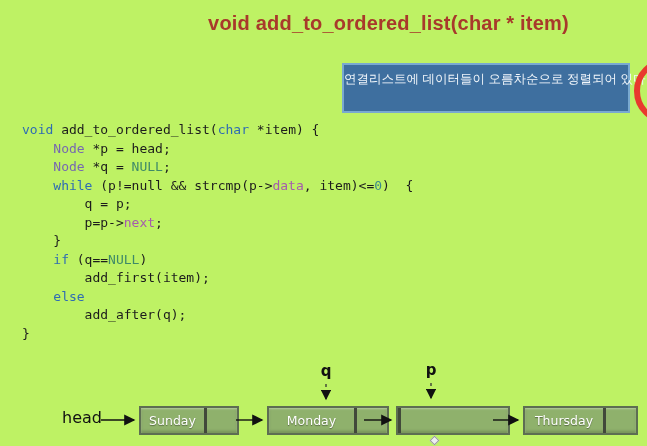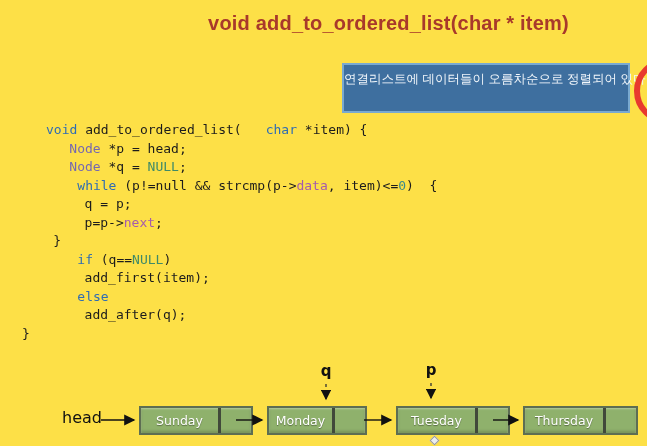--- a/index.html
+++ b/index.html
@@ -1,38 +1,38 @@
 <!DOCTYPE html>
 <html><head>
 <meta charset="utf-8">
 <style>
   html,body{margin:0;padding:0;background:#fff;}
-  .slide{position:relative;width:647px;height:446px;background:#fde047;overflow:hidden;
+  .slide{position:relative;width:647px;height:446px;background:#bef264;overflow:hidden;
          font-family:"Liberation Sans","DejaVu Sans",sans-serif;}
 
   
   .title{position:absolute;top:12px;left:0;width:647px;box-sizing:border-box;padding-left:130px;
          text-align:center;font-size:20px;font-weight:bold;color:#a8392b;
          font-family:"Liberation Sans",sans-serif;letter-spacing:0.2px;}
 
   
   .note{position:absolute;left:342px;top:63px;width:288px;height:50px;box-sizing:border-box;
         background:#3e6f9f;border:2px solid #79a9d0;color:#f2f7fb;
         font-size:12.5px;line-height:17px;text-align:center;padding-top:6px;}
   .note div{white-space:nowrap;}
 
   
   .red-ellipse{position:absolute;left:630px;top:58px;width:17px;height:70px;}
 
   
   .code{position:absolute;left:22px;top:121px;white-space:pre;
         font-family:"DejaVu Sans Mono","Liberation Mono",monospace;
         font-size:13px;line-height:18.5px;color:#1c1c1c;}
-  .code .kw{color:#2f6cb3;margin-left:24px;}
-  .code .ty{color:#7668b0;margin-left:16px;}
+  .code .kw{color:#2f6cb3;}
+  .code .ty{color:#7668b0;}
   .code .cn{color:#3f8a68;}
   .code .fl{color:#a55bad;}
   .code .nm{color:#3a8a8a;}
 
   
   .arrows{position:absolute;left:0;top:0;width:647px;height:446px;pointer-events:none;}
   .node{position:absolute;top:406px;height:29px;box-sizing:border-box;display:flex;
         background:#8fb16c;border:2px solid #5d6e52;
         box-shadow:inset 0 1px 2px rgba(255,255,255,0.35), inset 0 -2px 3px rgba(0,0,0,0.18);}
   .node .cell-data{flex:1;display:flex;align-items:center;justify-content:center;
@@ -61,30 +61,29 @@
     <ellipse cx="37" cy="33" rx="30" ry="30" fill="none" stroke="#e8392e" stroke-width="6"></ellipse>
   </svg>
 
   <div class="code" id="code-block"><div><span class="kw">void</span><span> add_to_ordered_list(</span><span class="kw">char</span><span> *item) {</span></div><div><span>    </span><span class="ty">Node</span><span> *p = head;</span></div><div><span>    </span><span class="ty">Node</span><span> *q = </span><span class="cn">NULL</span><span>;</span></div><div><span>    </span><span class="kw">while</span><span> (p!=null &amp;&amp; strcmp(p-&gt;</span><span class="fl">data</span><span>, item)&lt;=</span><span class="nm">0</span><span>)  {</span></div><div><span>        q = p;</span></div><div><span>        p=p-&gt;</span><span class="fl">next</span><span>;</span></div><div><span>    }</span></div><div><span>    </span><span class="kw">if</span><span> (q==</span><span class="cn">NULL</span><span>)</span></div><div><span>        add_first(item);</span></div><div><span>    </span><span class="kw">else</span></div><div><span>        add_after(q);</span></div><div><span>}</span></div></div>
 
   <div class="head-label">head</div>
 
   <div class="ptr-label" style="left:318px;top:362px;">q</div>
   <div class="ptr-label" style="left:423px;top:361px;">p</div>
 
-  <div class="node" style="left:139px;width:114px;">
+  <div class="node" style="left:139px;width:100px;">
     <div class="cell-data">Sunday</div>
     <div class="cell-next"></div>
   </div>
-  <div class="node" style="left:267px;width:100px;">
+  <div class="node" style="left:267px;width:122px;">
     <div class="cell-data">Monday</div>
     <div class="cell-next"></div>
   </div>
   <div class="node" style="left:396px;width:114px;">
-    <div class="cell-data">Tuesday</div>
     <div class="cell-next"></div>
   </div>
   <div class="node" style="left:523px;width:115px;">
     <div class="cell-data">Thursday</div>
     <div class="cell-next"></div>
   </div>
 
   <svg class="arrows" width="647" height="446" viewBox="0 0 647 446">
     <defs>
       <marker id="ah" markerWidth="9" markerHeight="8" refX="7" refY="4" orient="auto">

